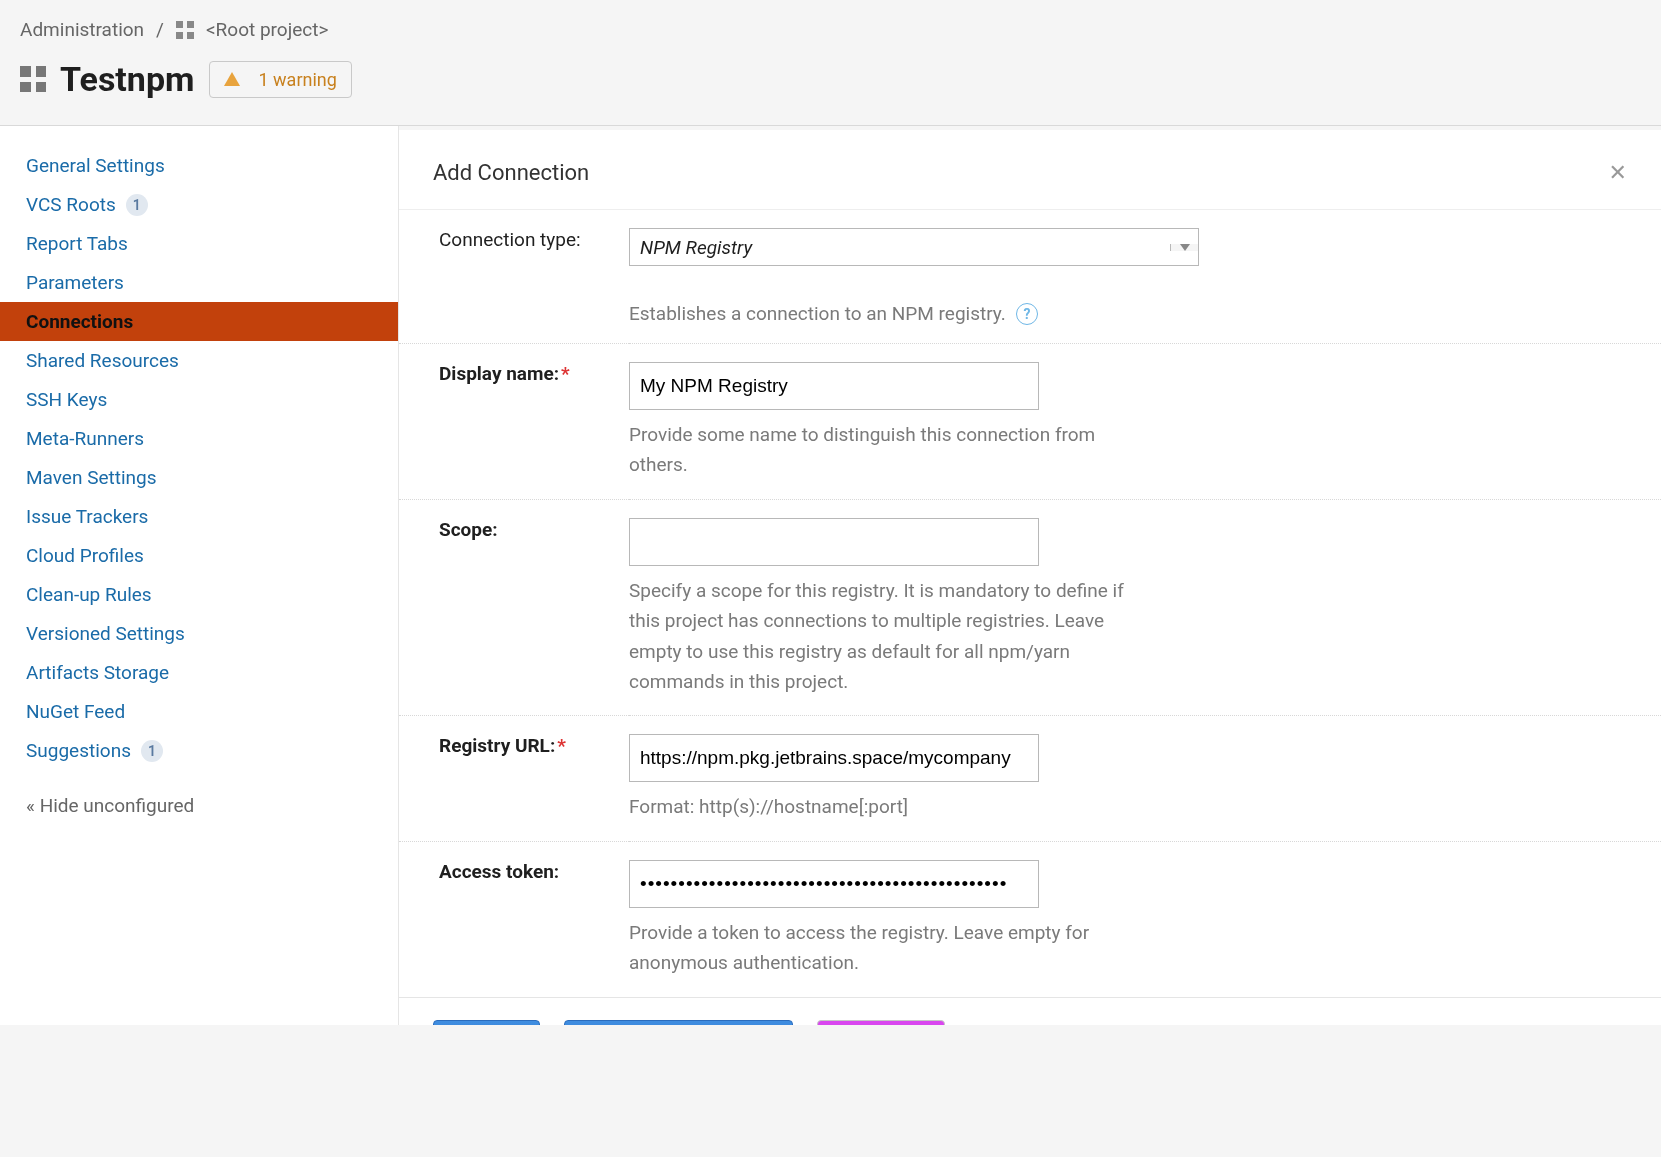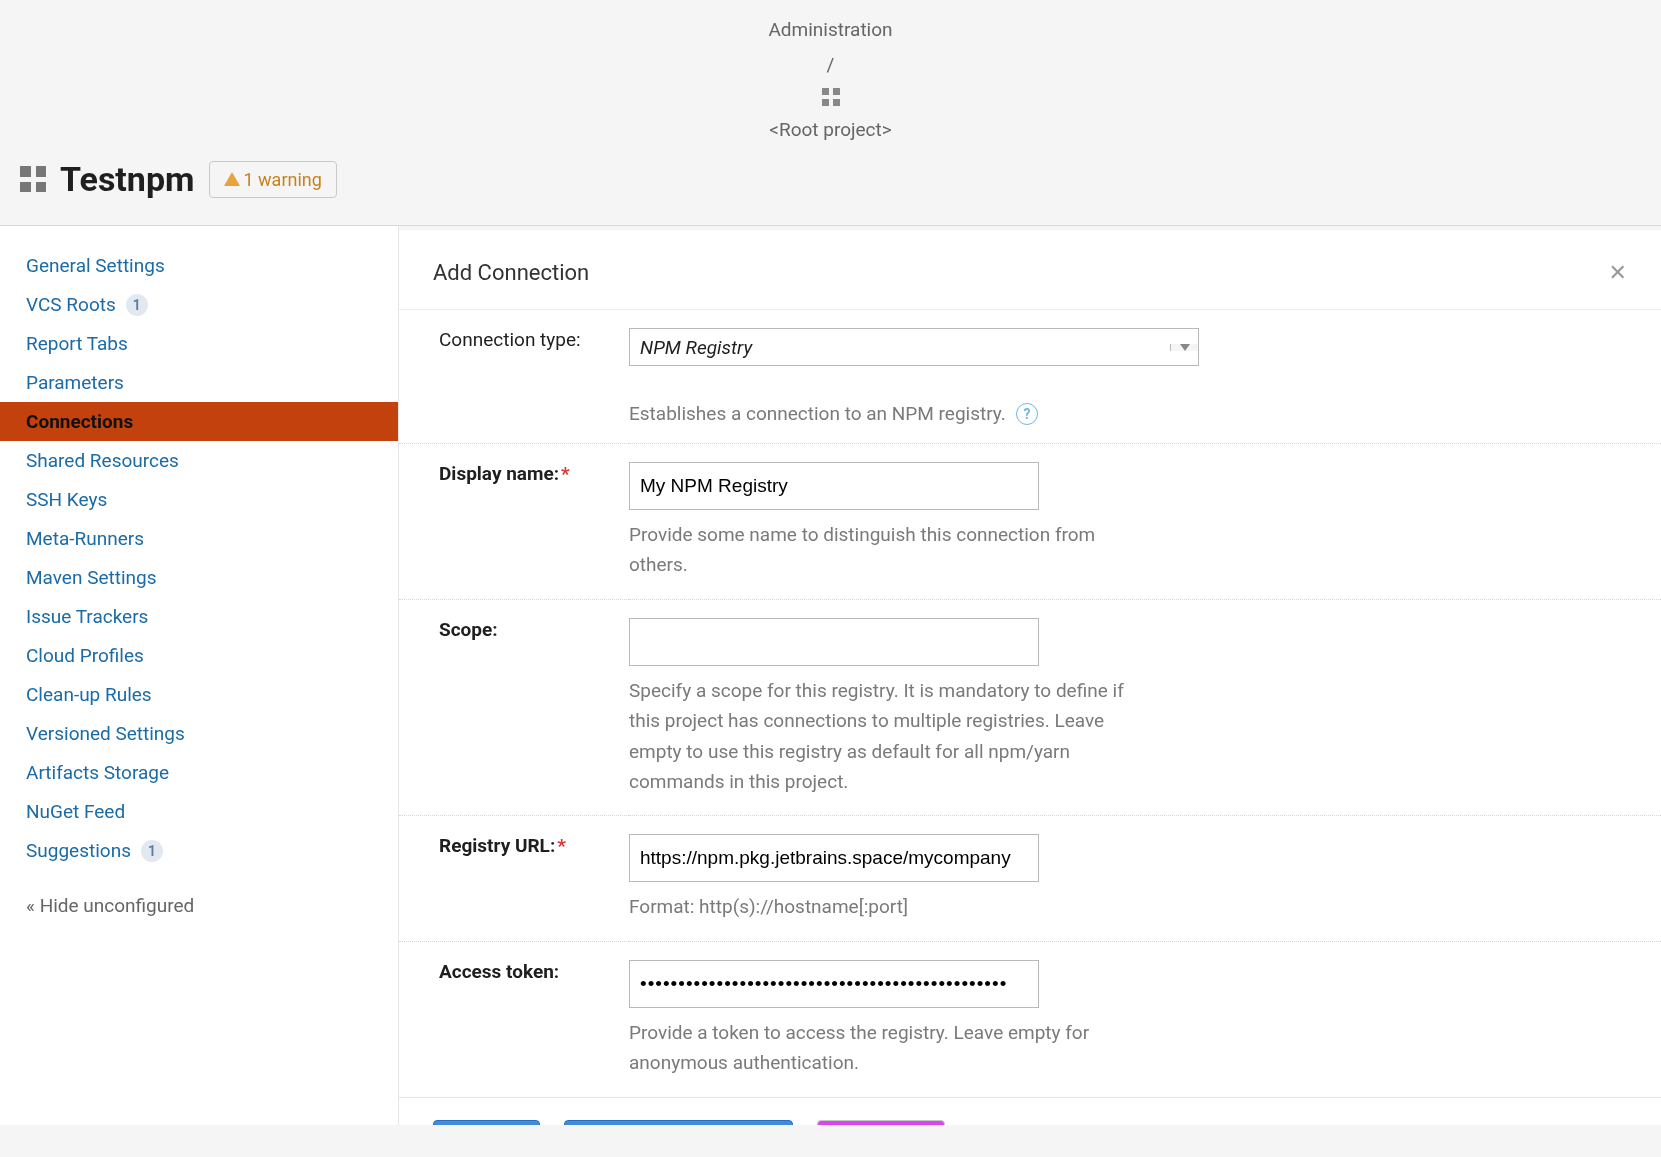--- a/index.html
+++ b/index.html
@@ -11,41 +11,40 @@
     }
 
     
     .breadcrumb {
       padding: 18px 20px 14px 20px;
       display: flex;
       align-items: center;
       gap: 12px;
       color: #666;
       font-size: 19px;
-      flex-direction: column;
     }
     .breadcrumb a { color: #666; text-decoration: none; }
     .grid-icon { display:inline-block; width:18px; height:18px; position:relative; }
     .grid-icon span { position:absolute; width:7px; height:7px; background:#888; }
     .grid-icon span:nth-child(1){top:0;left:0;}
     .grid-icon span:nth-child(2){top:0;right:0;}
     .grid-icon span:nth-child(3){bottom:0;left:0;}
     .grid-icon span:nth-child(4){bottom:0;right:0;}
     .grid-icon.big { width:26px; height:26px; }
     .grid-icon.big span { width:10.5px; height:10.5px; background:#777; }
 
     .header {
       padding: 4px 20px 26px 20px;
       display: flex;
       align-items: center;
       gap: 14px;
     }
     .header h1 { font-size: 34px; font-weight: 700; }
     .warning-badge {
-      display:inline-flex; align-items:center; gap:4px;
+      display:inline-flex; align-items:center; gap:19px;
       border:1px solid #c9c9c9; border-radius:4px;
       padding:7px 14px; color:#c8811e; font-size:18px;
     }
     .warning-triangle { width:0; height:0; border-left:8px solid transparent; border-right:8px solid transparent; border-bottom:14px solid #e8a33d; position:relative; }
 
     .content { display:flex; border-top:1px solid #d9d9d9; min-height:900px; }
     .sidebar {
       width: 399px;
       background: #fff;
       border-right:1px solid #e5e5e5;

